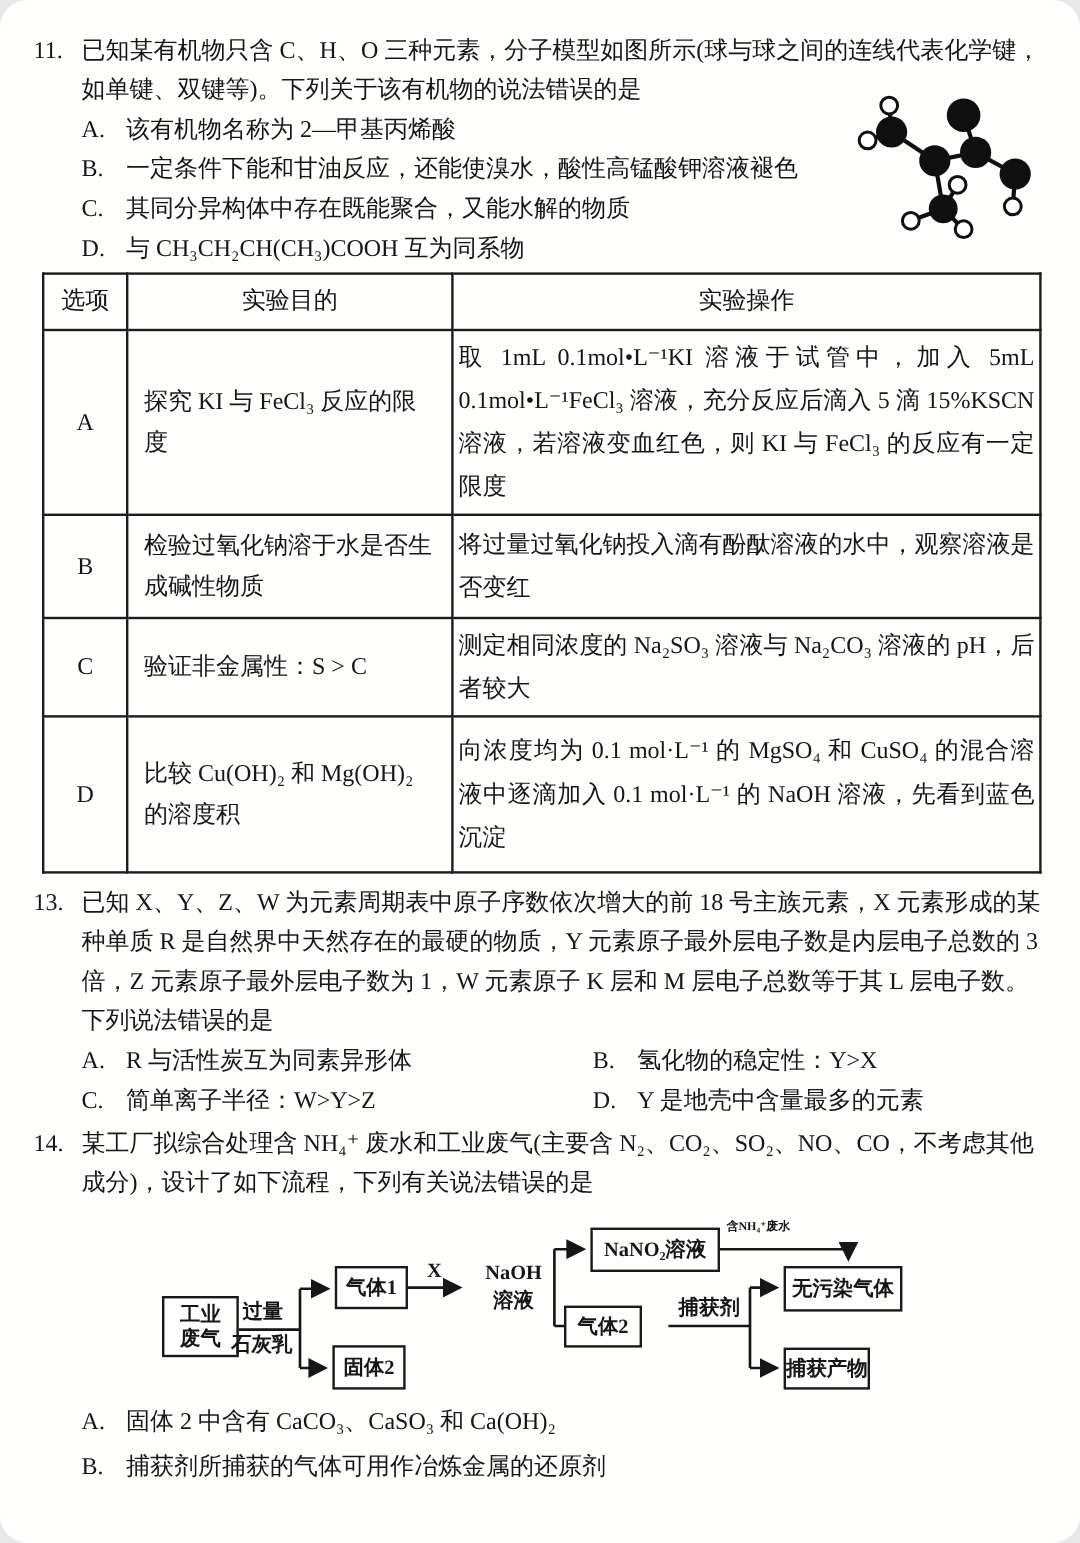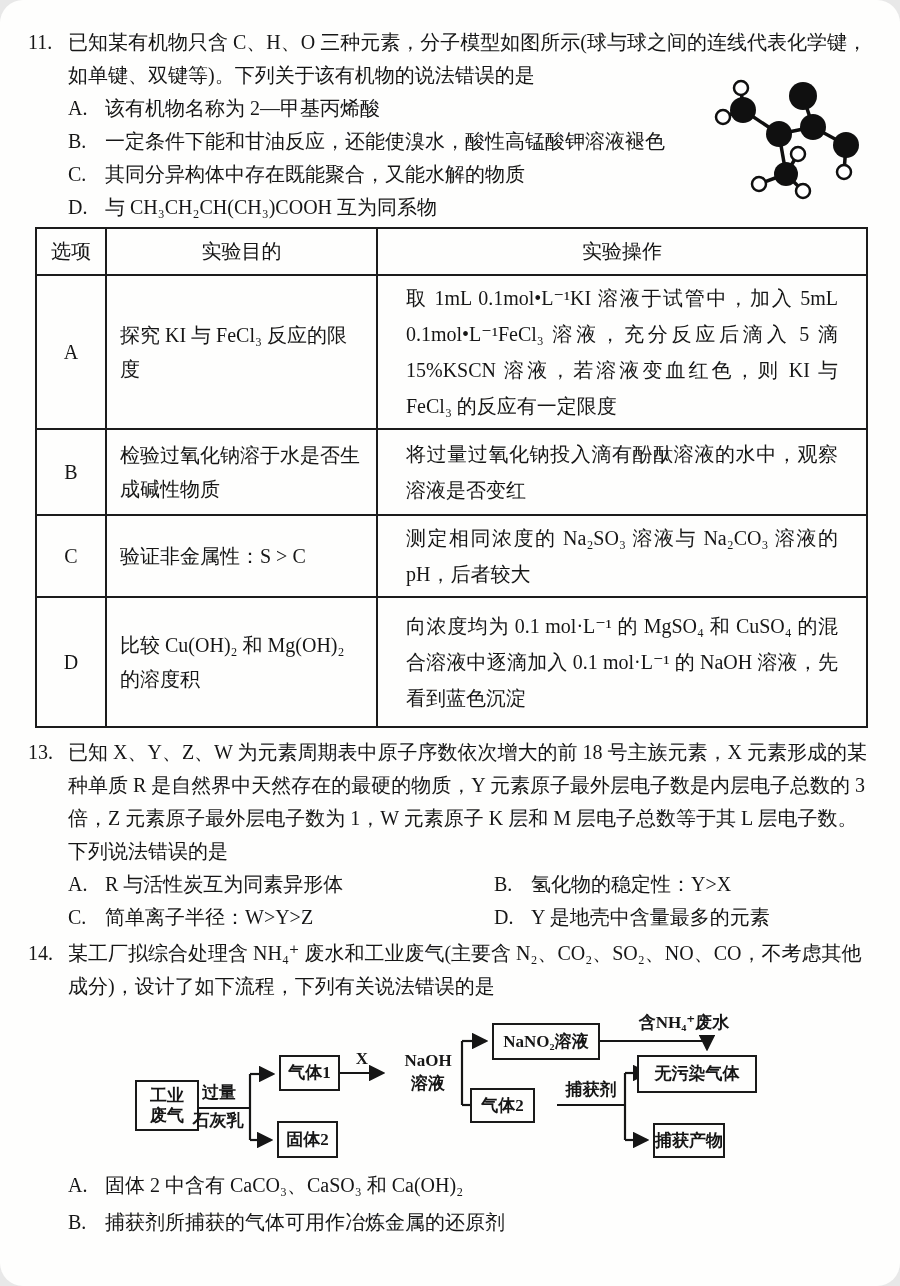--- a/index.html
+++ b/index.html
@@ -26,21 +26,21 @@
 
   
   .molecule { position:absolute; right:-6px; top:50px; }
 
   
   .exp-table { border-collapse:collapse; table-layout:fixed; width:833px; margin:3px 0 8px 7px; }
   .exp-table th, .exp-table td { border:2px solid #1c1c1c; box-sizing:border-box; }
   .exp-table th { font-weight:normal; height:47px; text-align:center; }
   .c-opt { text-align:center; vertical-align:middle; }
   .c-pur { padding:4px 13px; line-height:34px; vertical-align:middle; }
-  .c-ope { padding:4px 28px; line-height:36px; vertical-align:middle; text-align:justify; }
+  .c-ope { padding:4px 4px; line-height:36px; vertical-align:middle; text-align:justify; }
 
   
   .opt-grid { display:grid; grid-template-columns:426px 1fr; }
 
   
   .flowchart { position:relative; width:645px; height:152px; margin:8px 0 6px 100px;
                font-weight:600; font-size:17px; line-height:20px; }
   .flowlines { position:absolute; left:0; top:0; }
   .fbox { position:absolute; border:2px solid #1a1a1a; box-sizing:border-box;
           display:flex; flex-direction:column; align-items:center; justify-content:center;
@@ -204,23 +204,23 @@
         </div>
         <div class="flabel" style="left:64px;top:72px;width:50px">过量</div>
         <div class="flabel" style="left:57px;top:100px;width:62px">石灰乳</div>
         <div class="fbox" style="left:149px;top:44px;width:61px;height:36px">气体1</div>
         <div class="fbox" style="left:147px;top:110px;width:61px;height:37px">固体2</div>
         <div class="flabel" style="left:217px;top:38px;width:30px">X</div>
         <div class="flabel" style="left:267px;top:40px;width:62px">NaOH</div>
         <div class="flabel" style="left:267px;top:63px;width:62px">溶液</div>
         <div class="fbox" style="left:362px;top:12px;width:108px;height:37px">NaNO₂溶液</div>
         <div class="fbox" style="left:340px;top:77px;width:65px;height:35px">气体2</div>
-        <div class="flabel" style="left:504px;top:2px;width:100px;font-size:17px">含NH₄⁺废水</div>
+        <div class="flabel" style="left:452px;top:2px;width:100px;font-size:10px">含NH₄⁺废水</div>
         <div class="flabel" style="left:431px;top:69px;width:60px">捕获剂</div>
-        <div class="fbox" style="left:507px;top:44px;width:120px;height:38px">无污染气体</div>
+        <div class="fbox" style="left:523px;top:44px;width:99px;height:38px">无污染气体</div>
         <div class="fbox" style="left:523px;top:112px;width:72px;height:35px">捕获产物</div>
       </div>
 
       <div class="option q14opt">
         <span class="olabel">A.</span>
         <span class="otext">固体 2 中含有 CaCO₃、CaSO₃ 和 Ca(OH)₂</span>
       </div>
       <div class="option q14opt">
         <span class="olabel">B.</span>
         <span class="otext">捕获剂所捕获的气体可用作冶炼金属的还原剂</span>

